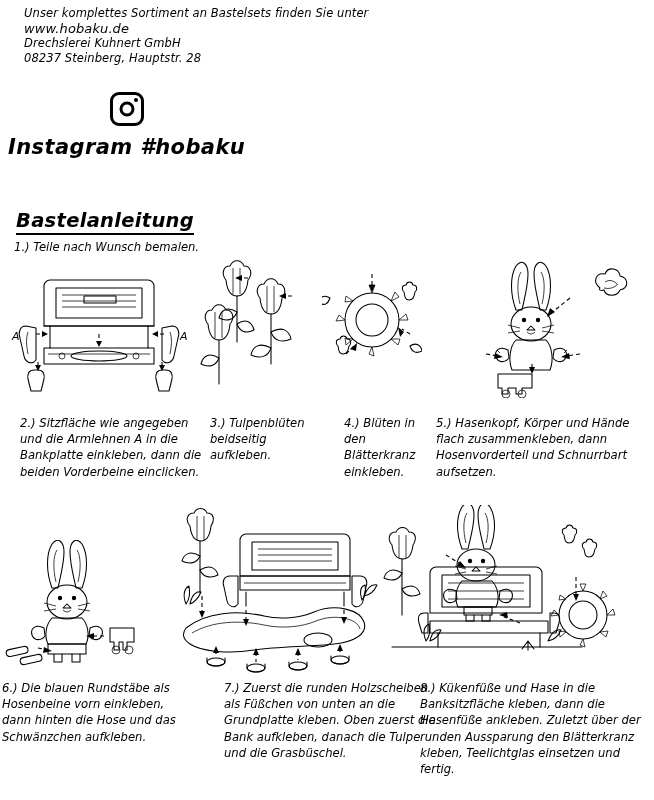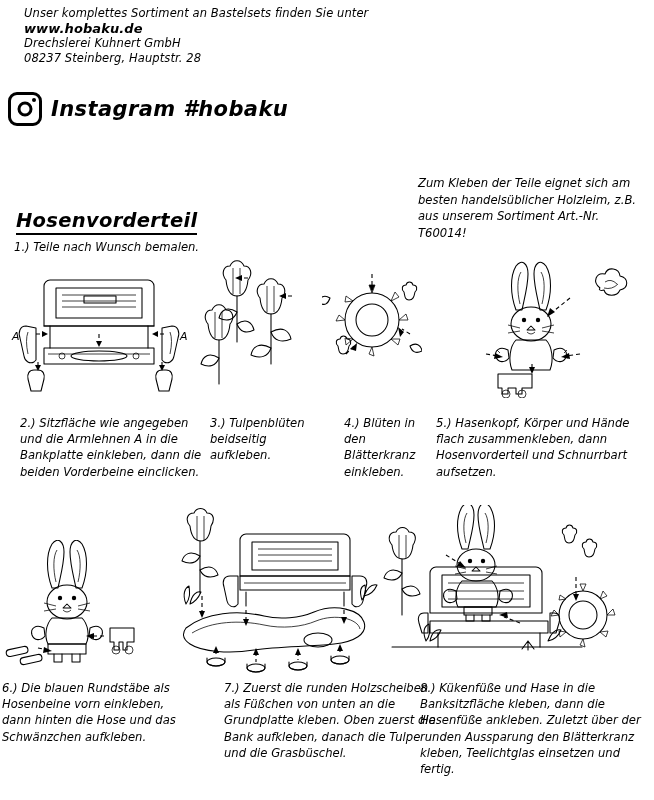--- a/index.html
+++ b/index.html
@@ -28,31 +28,32 @@
     width: 420px;
   }
   .hdr-line {
     font-family: "DejaVu Sans", sans-serif;
     font-style: italic;
     font-size: 11.5px;
     line-height: 15px;
     letter-spacing: 0.1px;
   }
   .hdr-line.bold {
-    font-weight: bold;
+    font-weight: normal;
     font-size: 13px;
   }
 
   .insta-row {
     position: absolute;
     left: 8px;
     top: 92px;
     display: flex;
     align-items: center;
     gap: 9px;
+    flex-direction: column;
   }
   .insta-mark {
     width: 34px;
     height: 34px;
     border: 3px solid #000;
     border-radius: 9px;
     position: relative;
     box-sizing: border-box;
   }
   .insta-mark::before {
@@ -179,23 +180,22 @@
     <div class="hdr-line bold">www.hobaku.de</div>
     <div class="hdr-line">Drechslerei Kuhnert GmbH</div>
     <div class="hdr-line">08237 Steinberg, Hauptstr. 28</div>
   </div>
 
   <div class="insta-row">
     <div class="insta-mark"></div>
     <div class="insta-text">Instagram #hobaku</div>
   </div>
 
-  <div class="glue-note">Zum Kleben der Teile eignet sich am besten handelsüblicher Holzleim, z.B. aus unserem Sortiment Art.-Nr. T60014!</div>
-
-  <div class="title">Hosenvorderteil</div>
+
+  <div class="title">Bastelanleitung</div>
   <div class="step1">1.) Teile nach Wunsch bemalen.</div>
 
   <div class="fig f2">
     <svg width="180" height="132" viewBox="0 0 180 132">
 
       <path class="ln" d="M40 18 h98 a6 6 0 0 1 6 6 v40 h-110 v-40 a6 6 0 0 1 6 -6 z"></path>
       <path class="ln" d="M46 26 h86 v30 h-86 z"></path>
       <path class="thin" d="M52 33 h74 M52 39 h74 M52 45 h74"></path>
       <rect class="ln" x="74" y="34" width="32" height="7"></rect>
 

